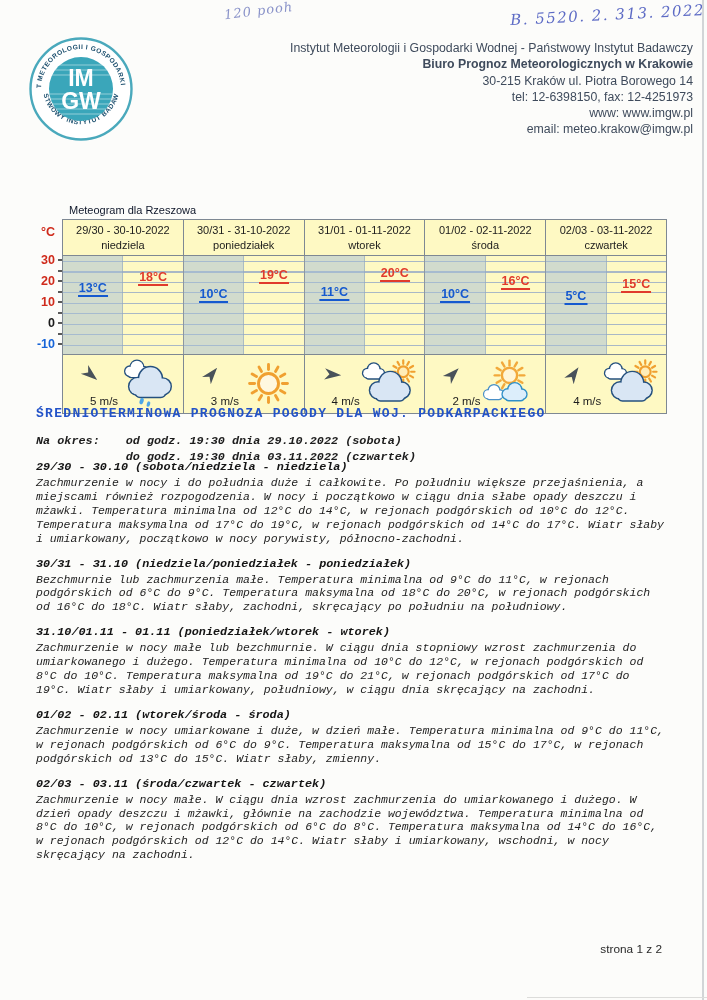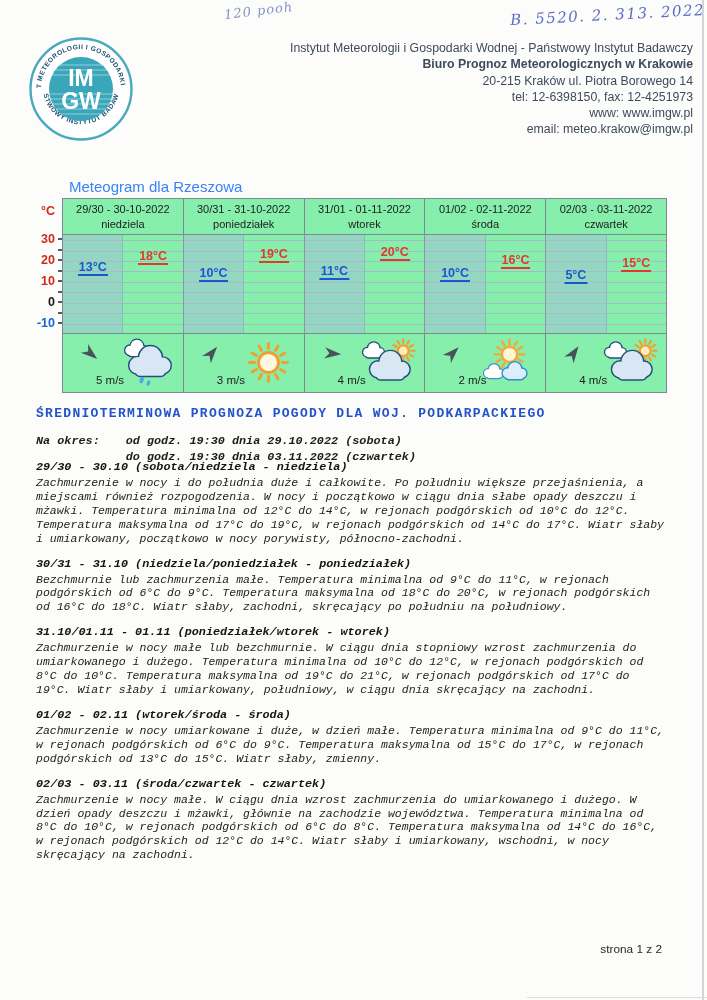--- a/index.html
+++ b/index.html
@@ -15,46 +15,46 @@
             color:#5d6bc5;transform:rotate(-3deg);letter-spacing:1.5px;}
 
   
   .logo{position:absolute;left:28px;top:36px;width:106px;height:106px;}
   .address{position:absolute;right:14px;top:40px;text-align:right;color:#3f4b5c;
            font-size:12.3px;line-height:16.3px;}
   .addr-line.bold{font-weight:bold;}
 
   
   .meteogram{position:absolute;left:32px;top:178px;}
-  .mg-title{margin-left:37px;font-size:15px;color:#3b82f6;margin-bottom:3px;}
+  .mg-title{margin-left:37px;font-size:11px;color:#0f172a;margin-bottom:3px;margin-top:26px;}
   .mg-wrap{display:flex;}
   .mg-axis{width:30px;position:relative;flex:none;}
   .axis-unit{position:absolute;top:6px;right:7px;color:#cf2a1b;font-weight:bold;font-size:12.5px;}
   .axis-label{position:absolute;right:7px;font-weight:bold;font-size:12.5px;line-height:14px;}
   .axis-tick{position:absolute;right:0;width:4px;height:2px;background:#5a5a5a;}
-  .mg-table{width:603px;border:1.4px solid #7e8893;background:#86efac;}
+  .mg-table{width:603px;border:1.4px solid #7e8893;background:#fef9c3;}
   .mg-head{display:flex;height:35px;border-bottom:1.4px solid #7e8893;}
   .mg-hcell{flex:1;border-right:1.4px solid #7e8893;text-align:center;padding-top:3px;
             font-size:11px;line-height:14.5px;color:#1c1c1c;}
   .mg-hcell:last-child{border-right:none;}
   .mg-chart{display:flex;height:98px;position:relative;border-bottom:1.4px solid #7e8893;}
   .mg-grid{position:absolute;left:0;right:0;top:5px;height:85px;pointer-events:none;
            background:repeating-linear-gradient(to bottom,#a9b8c6 0 1px,transparent 1px 10.5px);}
   .mg-ccell{flex:1;display:flex;border-right:1.4px solid #8d97a1;position:relative;}
   .mg-ccell:last-child{border-right:none;}
   .mg-half{flex:1;position:relative;}
   .mg-half.night{background:rgba(163,190,216,.5);border-right:1px solid rgba(140,163,187,.55);}
   .temp{position:absolute;left:50%;transform:translateX(-50%);font-size:12.5px;font-weight:bold;
         line-height:13px;border-bottom:2.5px solid;padding:0 1px;white-space:nowrap;}
   .mg-icons{display:flex;height:58px;}
   .mg-icell{flex:1;border-right:1.4px solid #7e8893;position:relative;}
   .mg-icell:last-child{border-right:none;}
   .wind-arrow{position:absolute;left:17px;top:9px;width:21px;height:21px;}
   .wind-arrow svg{width:100%;height:100%;display:block;}
-  .wind-speed{position:absolute;left:9px;bottom:6px;font-size:11.5px;color:#1c1c1c;padding-left:24px;}
+  .wind-speed{position:absolute;left:3px;bottom:6px;font-size:11.5px;color:#1c1c1c;padding-left:24px;}
   .weather-icon{position:absolute;right:7px;top:4px;width:57px;height:49px;}
   .weather-icon svg{width:100%;height:100%;display:block;}
 
   
   .f-title{position:absolute;left:36px;top:406px;font-family:"Liberation Mono","DejaVu Sans Mono",monospace;
            font-weight:bold;font-size:13px;color:#2353c8;letter-spacing:1.3px;white-space:nowrap;}
   .period{position:absolute;left:36px;top:434px;display:flex;gap:26px;
           font-family:"Liberation Mono","DejaVu Sans Mono",monospace;
           font-weight:bold;font-style:italic;font-size:11.8px;line-height:15.5px;color:#1d1d1d;}
   .sections{position:absolute;left:36px;top:460px;width:632px;}
@@ -102,21 +102,21 @@
           <line x1="21" y1="78" x2="85" y2="78"></line>
       </g>
       <text x="53" y="50" text-anchor="middle" font-family="Liberation Sans, sans-serif" font-size="23" font-weight="bold" fill="#ffffff">IM</text>
       <text x="53" y="73" text-anchor="middle" font-family="Liberation Sans, sans-serif" font-size="23" font-weight="bold" fill="#ffffff">GW</text>
     </svg>
   </div>
 
   <div class="address">
       <div class="addr-line">Instytut Meteorologii i Gospodarki Wodnej - Państwowy Instytut Badawczy</div>
       <div class="addr-line bold">Biuro Prognoz Meteorologicznych w Krakowie</div>
-      <div class="addr-line">20-215 Kraków ul. Piotra Borowego 14</div>
+      <div class="addr-line">30-215 Kraków ul. Piotra Borowego 14</div>
       <div class="addr-line">tel: 12-6398150, fax: 12-4251973</div>
       <div class="addr-line">www: www.imgw.pl</div>
       <div class="addr-line">email: meteo.krakow@imgw.pl</div>
     </div>
 
   <div class="meteogram">
     <div class="mg-title">Meteogram dla Rzeszowa</div>
     <div class="mg-wrap">
       <div class="mg-axis">
         <div class="axis-unit">°C</div>

